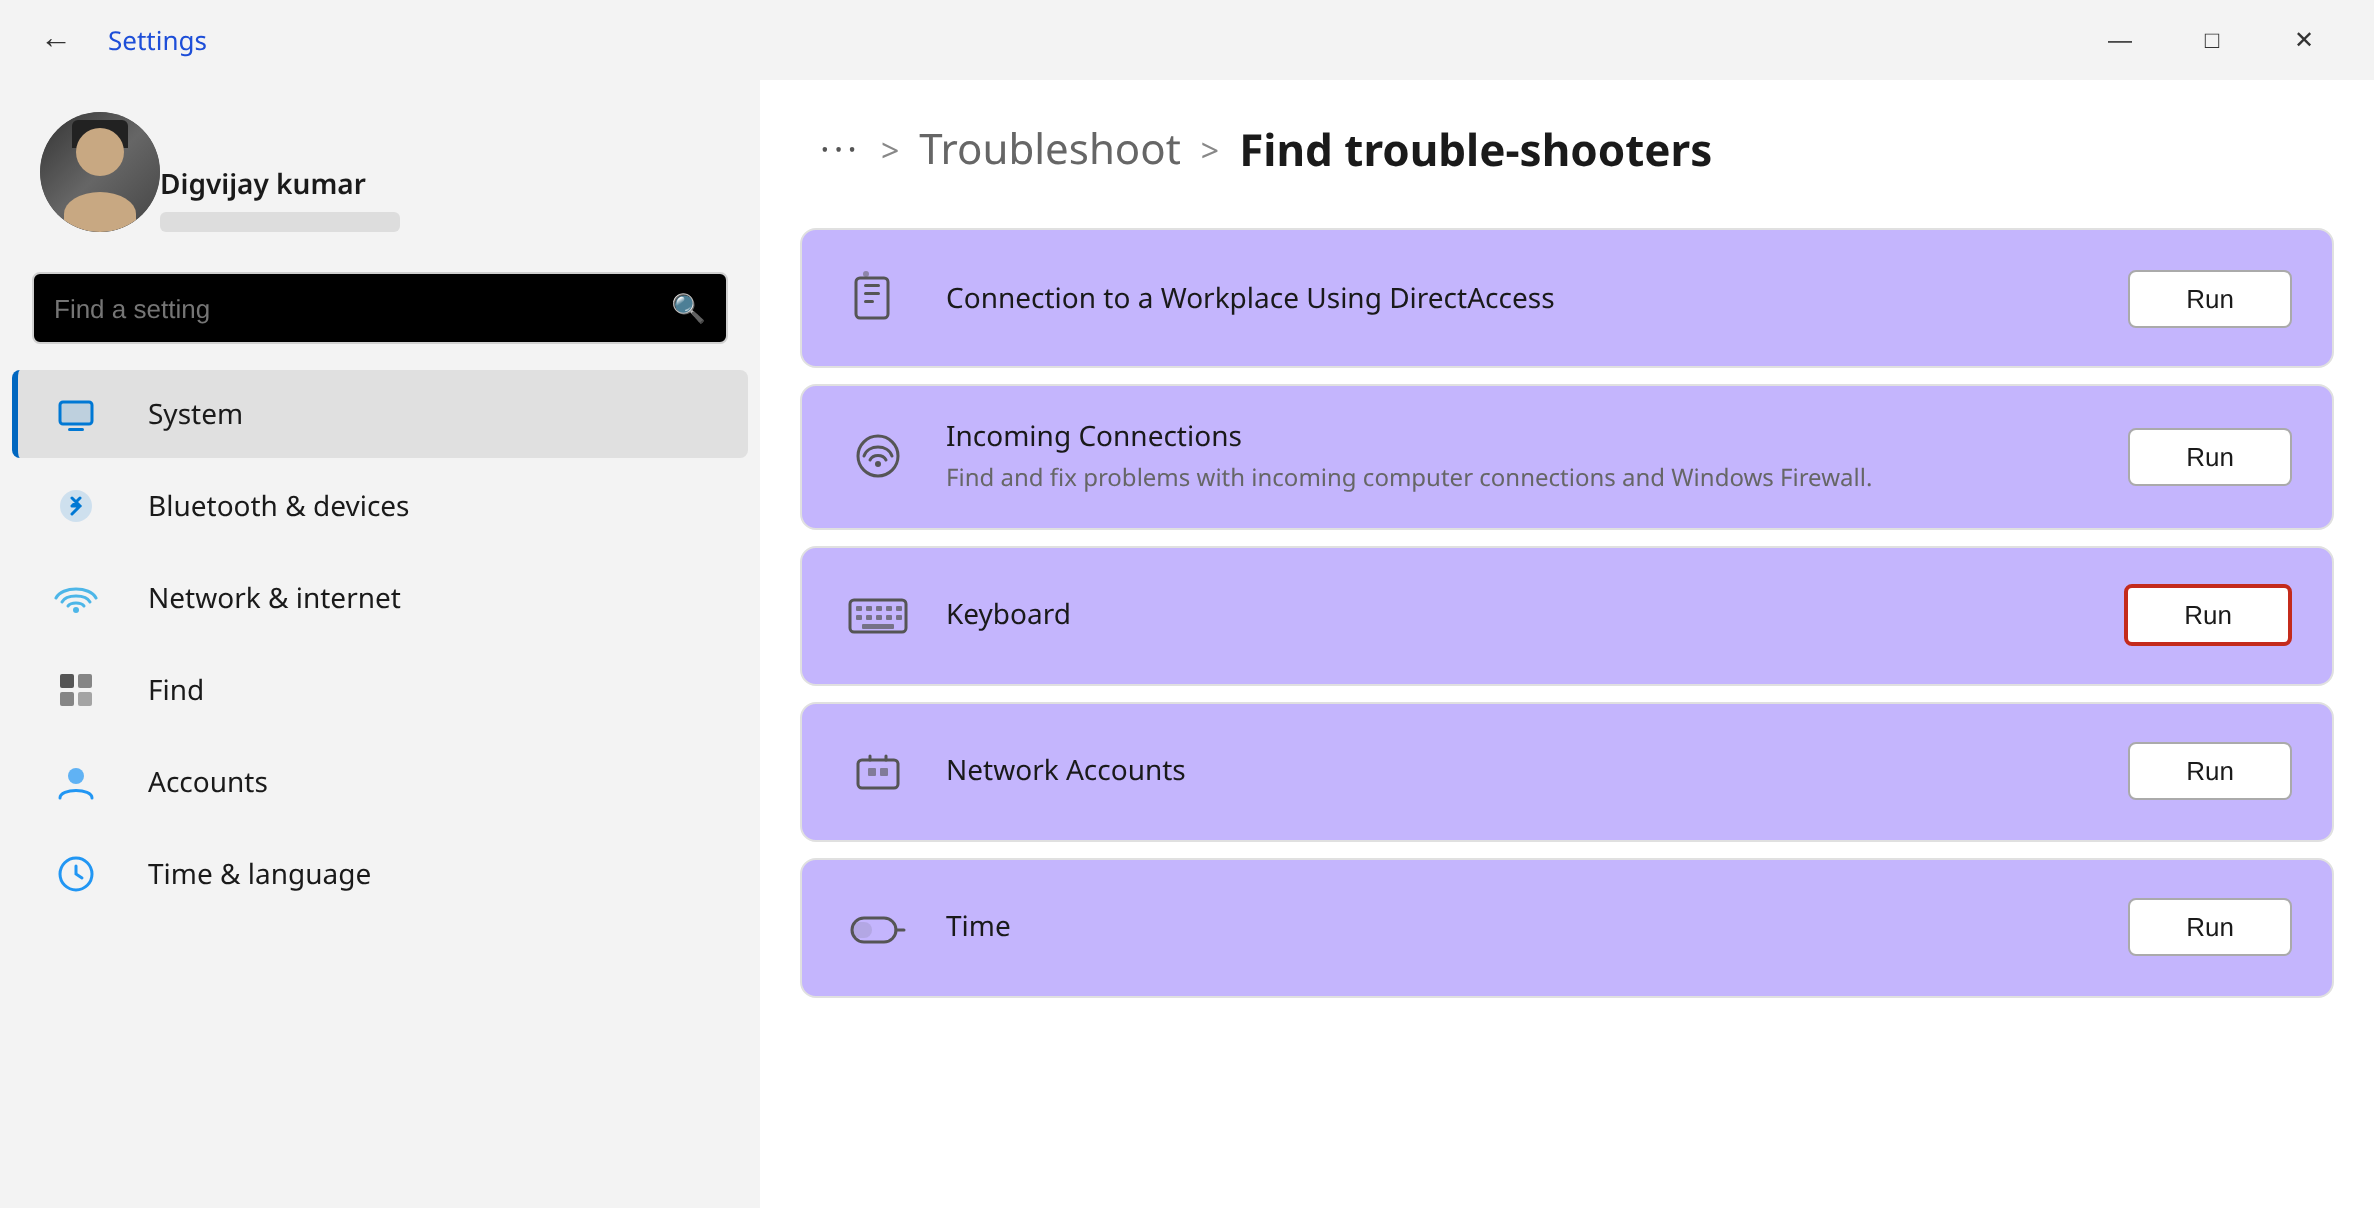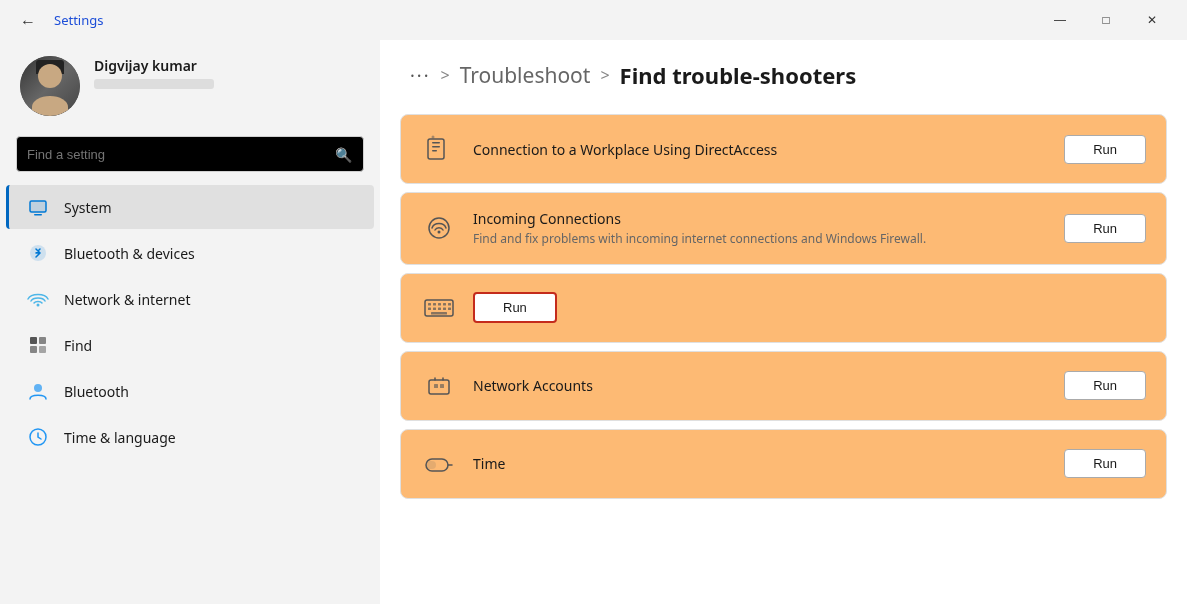--- a/index.html
+++ b/index.html
@@ -52,23 +52,23 @@
       width: 380px;
       background: #f3f3f3;
       display: flex;
       flex-direction: column;
       padding: 0;
       flex-shrink: 0;
       overflow-y: auto;
     }
     .user-profile {
       display: flex;
-      align-items: flex-start;
+      align-items: flex-end;
       padding: 16px 20px 20px 20px;
-      gap: 14px;
+      gap: 0;
     }
     .avatar {
       width: 60px;
       height: 60px;
       border-radius: 50%;
       background: #555;
       overflow: hidden;
       flex-shrink: 0;
       display: flex;
       align-items: center;
@@ -156,21 +156,21 @@
       color: #666;
       font-size: 14px;
     }
     .nav-items {
       display: flex;
       flex-direction: column;
     }
     .nav-item {
       display: flex;
       align-items: center;
-      gap: 14px;
+      gap: 24px;
       padding: 10px 20px;
       cursor: pointer;
       border-radius: 4px;
       margin: 1px 6px;
       font-size: 14px;
       color: #1a1a1a;
     }
     .nav-item.active {
       background: #e0e0e0;
       border-left: 3px solid #0067c0;
@@ -224,21 +224,21 @@
       flex-direction: column;
       gap: 0;
     }
     .ts-item {
       display: flex;
       align-items: center;
       padding: 16px 20px;
       border: 1px solid #e0e0e0;
       border-radius: 8px;
       margin-bottom: 8px;
-      background: #fdba74;
+      background: #c4b5fd;
       gap: 16px;
     }
     .ts-item-icon {
       width: 36px;
       height: 36px;
       display: flex;
       align-items: center;
       justify-content: center;
       flex-shrink: 0;
       font-size: 22px;
@@ -376,21 +376,21 @@
         <span>Find</span>
       </div>
 
       <div class="nav-item">
         <div class="nav-icon">
           <svg width="20" height="20" viewBox="0 0 20 20" fill="none">
             <circle cx="10" cy="7" r="4" fill="#2196f3" opacity="0.7"></circle>
             <path d="M2 18 C2 13 18 13 18 18" stroke="#2196f3" stroke-width="1.5" fill="none" stroke-linecap="round"></path>
           </svg>
         </div>
-        <span>Bluetooth</span>
+        <span>Accounts</span>
       </div>
 
       <div class="nav-item">
         <div class="nav-icon">
           <svg width="20" height="20" viewBox="0 0 20 20" fill="none">
             <circle cx="10" cy="10" r="8" stroke="#2196f3" stroke-width="1.5" fill="none"></circle>
             <path d="M10 6v4l3 2" stroke="#2196f3" stroke-width="1.5" stroke-linecap="round" fill="none"></path>
           </svg>
         </div>
         <span>Time &amp; language</span>
@@ -431,21 +431,21 @@
         <div class="ts-item-icon">
           <svg width="28" height="28" viewBox="0 0 28 28" fill="none">
             <circle cx="14" cy="14" r="10" stroke="#555" stroke-width="1.5" fill="none"></circle>
             <path d="M7 14 C9 8 19 8 21 14" stroke="#555" stroke-width="1.5" fill="none" stroke-linecap="round"></path>
             <path d="M10 16 C11.5 13 16.5 13 18 16" stroke="#555" stroke-width="1.5" fill="none" stroke-linecap="round"></path>
             <circle cx="14" cy="18" r="1.5" fill="#555"></circle>
           </svg>
         </div>
         <div class="ts-item-info">
           <span class="ts-item-title">Incoming Connections</span>
-          <span class="ts-item-desc">Find and fix problems with incoming internet connections and Windows Firewall.</span>
+          <span class="ts-item-desc">Find and fix problems with incoming computer connections and Windows Firewall.</span>
         </div>
         <button class="ts-run-btn">Run</button>
       </div>
 
       <div class="ts-item">
         <div class="ts-item-icon">
           <svg width="30" height="22" viewBox="0 0 30 22" fill="none">
             <rect x="1" y="3" width="28" height="16" rx="2" stroke="#555" stroke-width="1.5" fill="none"></rect>
             <rect x="4" y="6" width="3" height="2.5" rx="0.5" fill="#555" opacity="0.7"></rect>
             <rect x="9" y="6" width="3" height="2.5" rx="0.5" fill="#555" opacity="0.7"></rect>
@@ -453,20 +453,23 @@
             <rect x="19" y="6" width="3" height="2.5" rx="0.5" fill="#555" opacity="0.7"></rect>
             <rect x="24" y="6" width="3" height="2.5" rx="0.5" fill="#555" opacity="0.7"></rect>
             <rect x="4" y="10.5" width="3" height="2.5" rx="0.5" fill="#555" opacity="0.7"></rect>
             <rect x="9" y="10.5" width="3" height="2.5" rx="0.5" fill="#555" opacity="0.7"></rect>
             <rect x="14" y="10.5" width="3" height="2.5" rx="0.5" fill="#555" opacity="0.7"></rect>
             <rect x="19" y="10.5" width="3" height="2.5" rx="0.5" fill="#555" opacity="0.7"></rect>
             <rect x="24" y="10.5" width="3" height="2.5" rx="0.5" fill="#555" opacity="0.7"></rect>
             <rect x="7" y="15" width="16" height="2.5" rx="0.5" fill="#555" opacity="0.7"></rect>
           </svg>
         </div>
+        <div class="ts-item-info">
+          <span class="ts-item-title">Keyboard</span>
+        </div>
         <button class="ts-run-btn highlighted">Run</button>
       </div>
 
       <div class="ts-item">
         <div class="ts-item-icon">
           <svg width="28" height="28" viewBox="0 0 28 28" fill="none">
             <rect x="4" y="8" width="20" height="14" rx="2" stroke="#555" stroke-width="1.5" fill="none"></rect>
             <rect x="9" y="12" width="4" height="4" rx="0.5" fill="#555" opacity="0.6"></rect>
             <rect x="15" y="12" width="4" height="4" rx="0.5" fill="#555" opacity="0.6"></rect>
             <path d="M10 8V6" stroke="#555" stroke-width="1.5" stroke-linecap="round"></path>

